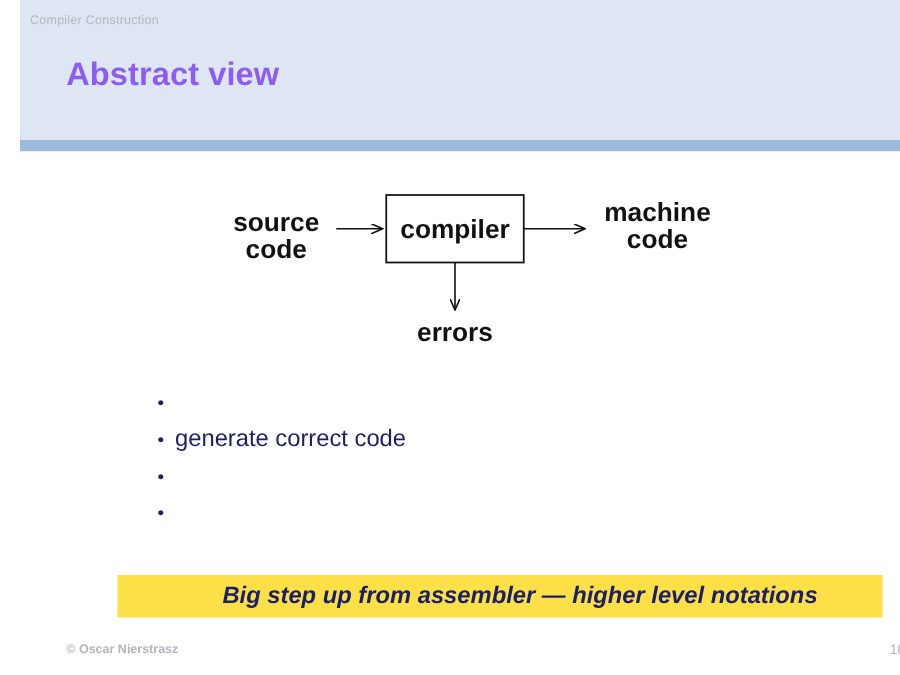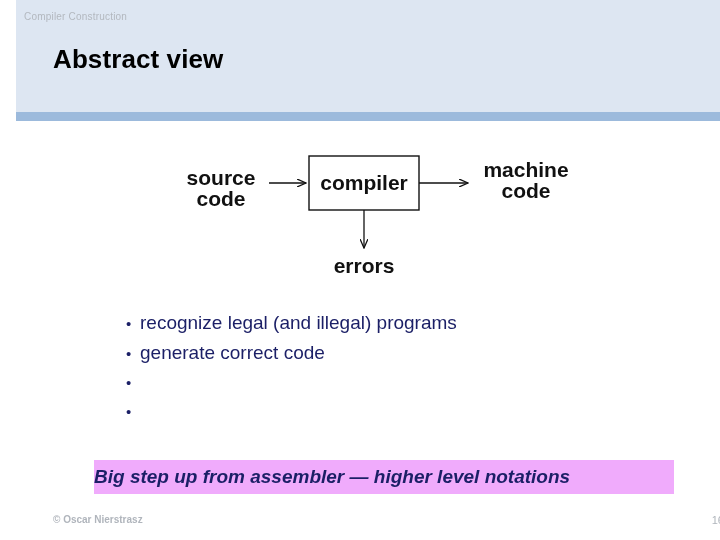--- a/index.html
+++ b/index.html
@@ -47,21 +47,21 @@
     color: #b3b8bf;
     letter-spacing: 0.2px;
     white-space: nowrap;
   }
   .slide-title {
     position: absolute;
     left: 37px;
     top: 44px;
     font-size: 26px;
     font-weight: bold;
-    color: #000000;
+    color: #8b5cf6;
     letter-spacing: 0.1px;
     white-space: nowrap;
   }
 
   
   .diagram {
     position: absolute;
     left: 150px;
     top: 140px;
     width: 440px;
@@ -103,24 +103,25 @@
     flex: 0 1 auto;
   }
 
   
   .highlight {
     position: absolute;
     left: 78px;
     top: 460px;
     width: 580px;
     height: 34px;
-    background: #f0abfc;
+    background: #fde047;
     display: flex;
     align-items: center;
-    justify-content: flex-start;
+    justify-content: center;
+    padding-left: 32px;
   }
   .highlight-text {
     font-size: 19px;
     font-style: italic;
     font-weight: bold;
     color: #1b1f66;
     white-space: nowrap;
   }
 
   
@@ -177,21 +178,20 @@
 
       <line x1="198" y1="70" x2="198" y2="108" stroke="#111111" stroke-width="1.3" marker-end="url(#openarrow)"></line>
 
       <text class="dg-text" x="198" y="133" text-anchor="middle">errors</text>
     </svg>
   </div>
 
   <div class="bullets">
     <div class="bullet-row">
       <span class="bullet-dot">•</span>
-      <span class="bullet-text">recognize legal (and illegal) programs</span>
     </div>
     <div class="bullet-row">
       <span class="bullet-dot">•</span>
       <span class="bullet-text">generate correct code</span>
     </div>
     <div class="bullet-row">
       <span class="bullet-dot">•</span>
     </div>
     <div class="bullet-row">
       <span class="bullet-dot">•</span>

